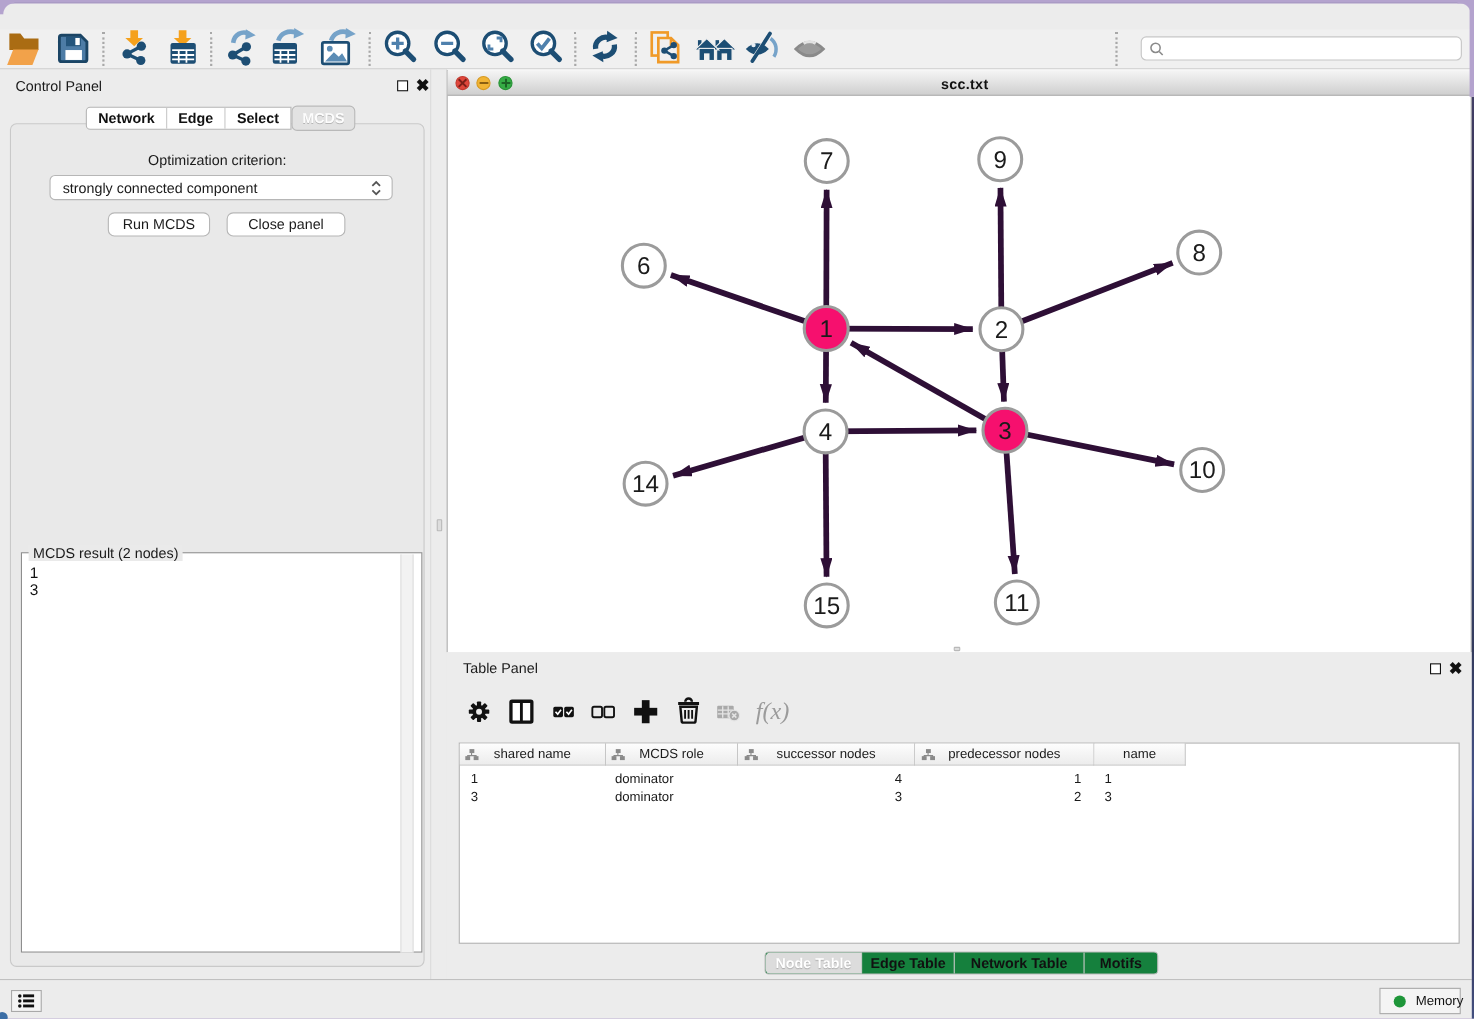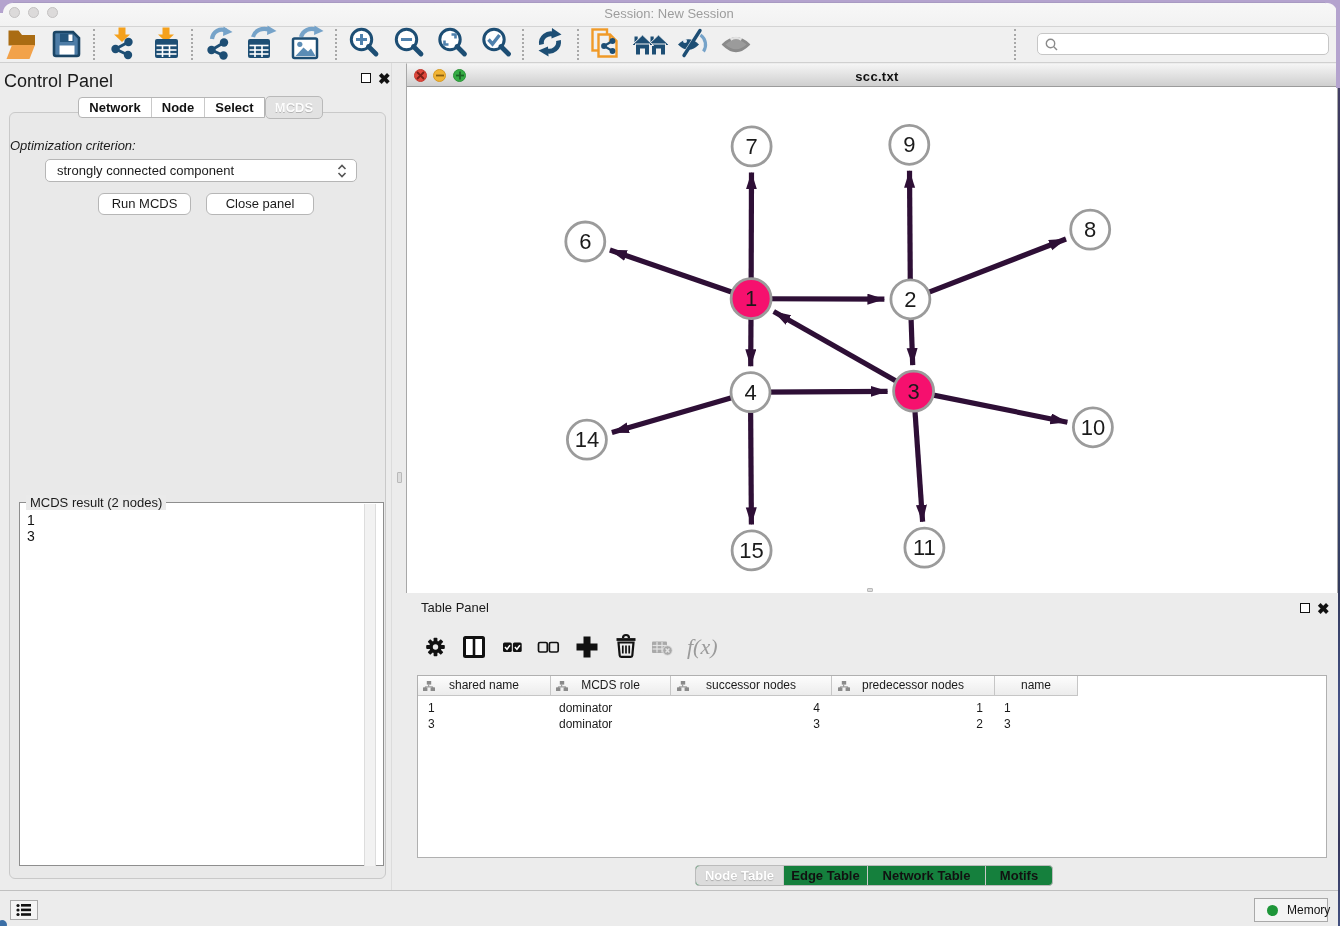--- a/index.html
+++ b/index.html
@@ -23,34 +23,34 @@
 #wtitle { position:absolute; top:6px; left:0; width:100%; text-align:center;
   font-size:13px; color:#9d9d9d; }
 
 #toolbar { position:absolute; left:0; top:27px; width:1340px; height:36px;
   background:#f0f0f0; border-bottom:1px solid #d0d0d0; }
 .sep { position:absolute; top:2px; height:31px; width:0;
   border-left:2px dotted #a8a8a8; }
 #search { position:absolute; left:1037px; top:6px; width:292px; height:22px;
   background:#fff; border:1px solid #c6c6c6; border-radius:5px; }
 
-#cp-title { position:absolute; left:4px; top:71px; font-size:18px; color:#1a1a1a; }
+#cp-title { position:absolute; left:14px; top:71px; font-size:13px; color:#1a1a1a; }
 .floatbtn { position:absolute; width:10px; height:10px; border:1.5px solid #111; background:#fff; }
 .xbtn { position:absolute; font-size:15px; font-weight:bold; color:#111; line-height:14px; }
 #tabs { position:absolute; left:78px; top:97px; width:187px; height:21px;
   background:#fff; border:1px solid #b5b5b5; border-radius:4px 0 0 4px; display:flex;
   font-size:13px; font-weight:bold; color:#111; z-index:5; }
 #tabs .tab { flex:0 0 auto; text-align:center; line-height:19px; border-right:1px solid #c9c9c9; }
 #tabmcds { position:absolute; left:265px; top:96px; width:58px; height:23px;
   background:#e2e2e2; border:1px solid #b9b9b9; border-radius:5px; z-index:5;
   font-size:13px; font-weight:bold; color:#fdfdfd; text-shadow:0 1px 0 #b5b5b5;
   text-align:center; line-height:21px; }
 #cp-content { position:absolute; left:9px; top:112px; width:377px; height:767px;
   border:1px solid #c9c9c9; border-radius:6px; background:#e9e9e9; }
-#optlabel { position:absolute; left:0; top:25px; width:100%; text-align:left; font-size:13px; color:#1a1a1a;font-style:italic;}
+#optlabel { position:absolute; left:0; top:25px; width:100%; text-align:center; font-size:13px; color:#1a1a1a;}
 #combo { position:absolute; left:35px; top:46px; width:312px; height:23px; background:#fff;
   border:1px solid #b6b6b6; border-radius:5px; font-size:13px; color:#1a1a1a; line-height:21px; padding-left:11px; }
 .btn { position:absolute; top:80px; height:22px; background:#fff; border:1px solid #b6b6b6;
   border-radius:6px; font-size:13px; color:#1a1a1a; text-align:center; line-height:20px; }
 #mcdsbox { position:absolute; left:9px; top:389px; width:365px; height:364px;
   border:1px solid #8e8e8e; background:#fff; }
 #mcdslabel { position:absolute; left:6px; top:-8px; background:#eaeaea; padding:0 4px;
   font-size:13px; color:#1a1a1a; }
 #mcdsscroll { position:absolute; right:7px; top:1px; width:12px; height:362px;
   background:#f2f2f2; border-left:1px solid #ddd; border-right:1px solid #ddd; }
@@ -89,26 +89,20 @@
 #listbtn { position:absolute; left:10px; top:9px; width:28px; height:20px;
   background:#f4f4f4; border:1px solid #a9a9a9; }
 </style>
 </head>
 <body>
 <div id="app">
 <div id="topstrip"></div>
     <div id="cornL"></div>
     <div id="cornR"></div>
     <div id="rightpurple"></div>
-  <div id="titlebar">
-    <div class="tl" style="left:9px"></div>
-    <div class="tl" style="left:28px"></div>
-    <div class="tl" style="left:47px"></div>
-    <div id="wtitle">Session: New Session</div>
-  </div>
   <div id="toolbar">
     <div class="sep" style="left:93px"></div>
     <div class="sep" style="left:191px"></div>
     <div class="sep" style="left:335px"></div>
     <div class="sep" style="left:522px"></div>
     <div class="sep" style="left:577px"></div>
     <div class="sep" style="left:1014px"></div>
     <svg id="icons" width="800" height="40" style="position:absolute;left:0;top:-4px">
 
       <g>
@@ -261,21 +255,21 @@
         <line x1="9.8" y1="9.8" x2="13" y2="13" stroke="#8a8a8a" stroke-width="1.4"></line>
       </svg>
     </div>
   </div>
 
   <div id="cp-title">Control Panel</div>
   <div class="floatbtn" style="left:361px; top:73px;"></div>
   <div class="xbtn" style="left:378px; top:72px;">✖</div>
   <div id="tabs">
     <div class="tab" style="width:73px">Network</div>
-    <div class="tab" style="width:53px">Node</div>
+    <div class="tab" style="width:53px">Edge</div>
     <div class="tab" style="width:59px; border-right:none;">Select</div>
   </div>
   <div id="tabmcds">MCDS</div>
   <div id="cp-content">
     <div id="optlabel">Optimization criterion:</div>
     <div id="combo">strongly connected component
       <svg width="10" height="14" style="position:absolute;right:9px;top:4px" viewBox="0 0 10 14">
         <path d="M1.5 5 L5 1.5 L8.5 5" fill="none" stroke="#555" stroke-width="1.6"></path>
         <path d="M1.5 9 L5 12.5 L8.5 9" fill="none" stroke="#555" stroke-width="1.6"></path>
       </svg>

